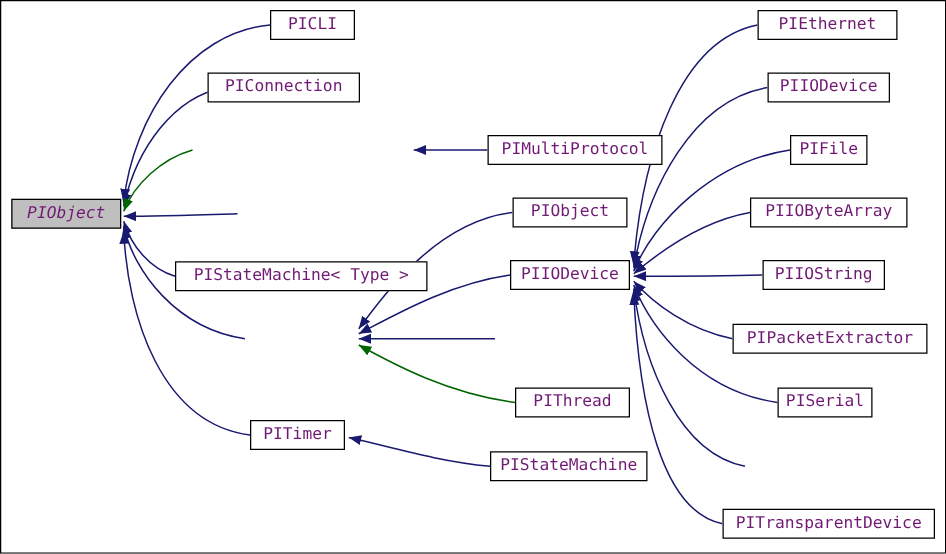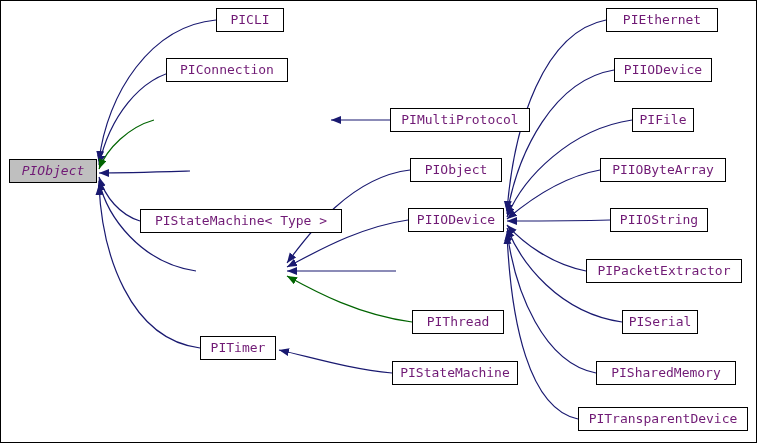--- a/index.html
+++ b/index.html
@@ -102,16 +102,15 @@
   <div class="node" style="left:411px; top:309px; width:90px">PIThread</div>
   <div class="node" style="left:391px; top:360px; width:124px">PIStateMachine</div>
 
   <div class="node" style="left:605px; top:7px;   width:110px">PIEthernet</div>
   <div class="node" style="left:613px; top:57px;  width:96px">PIIODevice</div>
   <div class="node" style="left:631px; top:107px; width:60px">PIFile</div>
   <div class="node" style="left:599px; top:157px; width:124px">PIIOByteArray</div>
   <div class="node" style="left:609px; top:207px; width:96px">PIIOString</div>
   <div class="node" style="left:585px; top:258px; width:154px">PIPacketExtractor</div>
   <div class="node" style="left:621px; top:309px; width:74px">PISerial</div>
-  <div class="node" style="left:595px; top:360px; width:138px">PISharedMemory</div>
   <div class="node" style="left:577px; top:406px; width:168px">PITransparentDevice</div>
 
 </div>
 
 </body></html>

